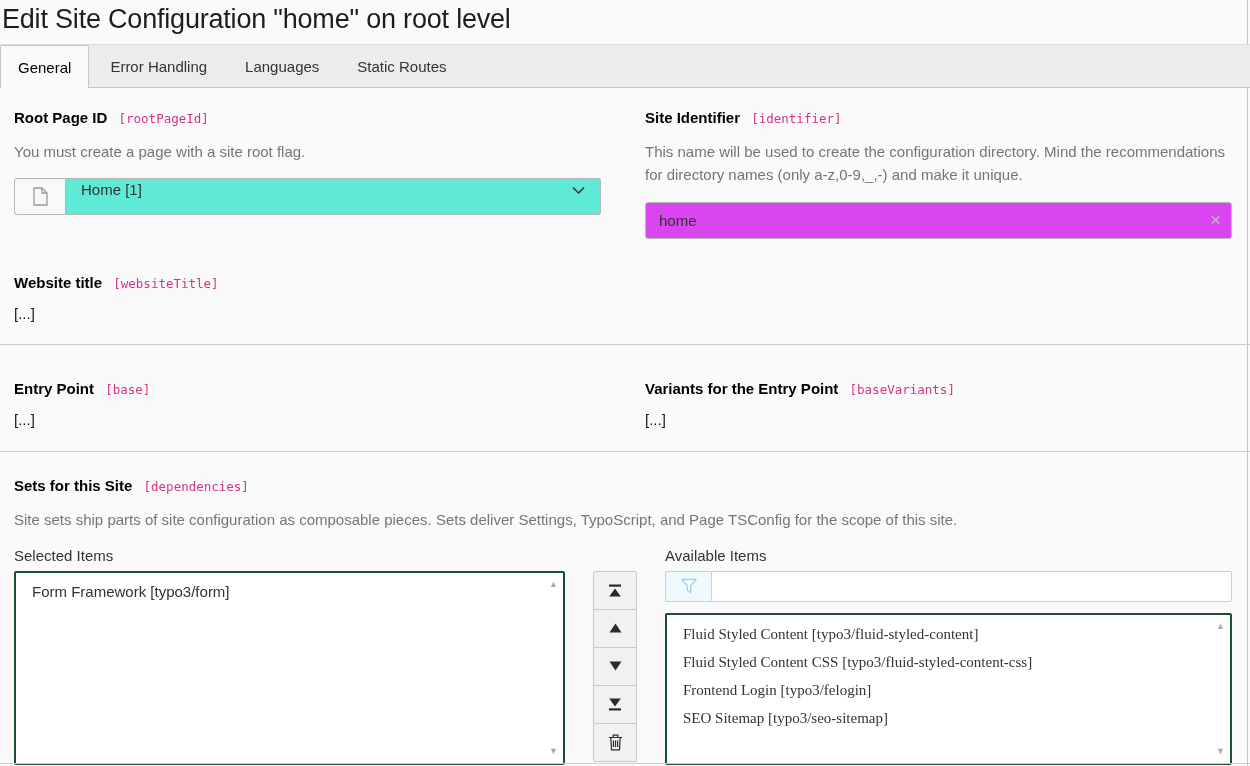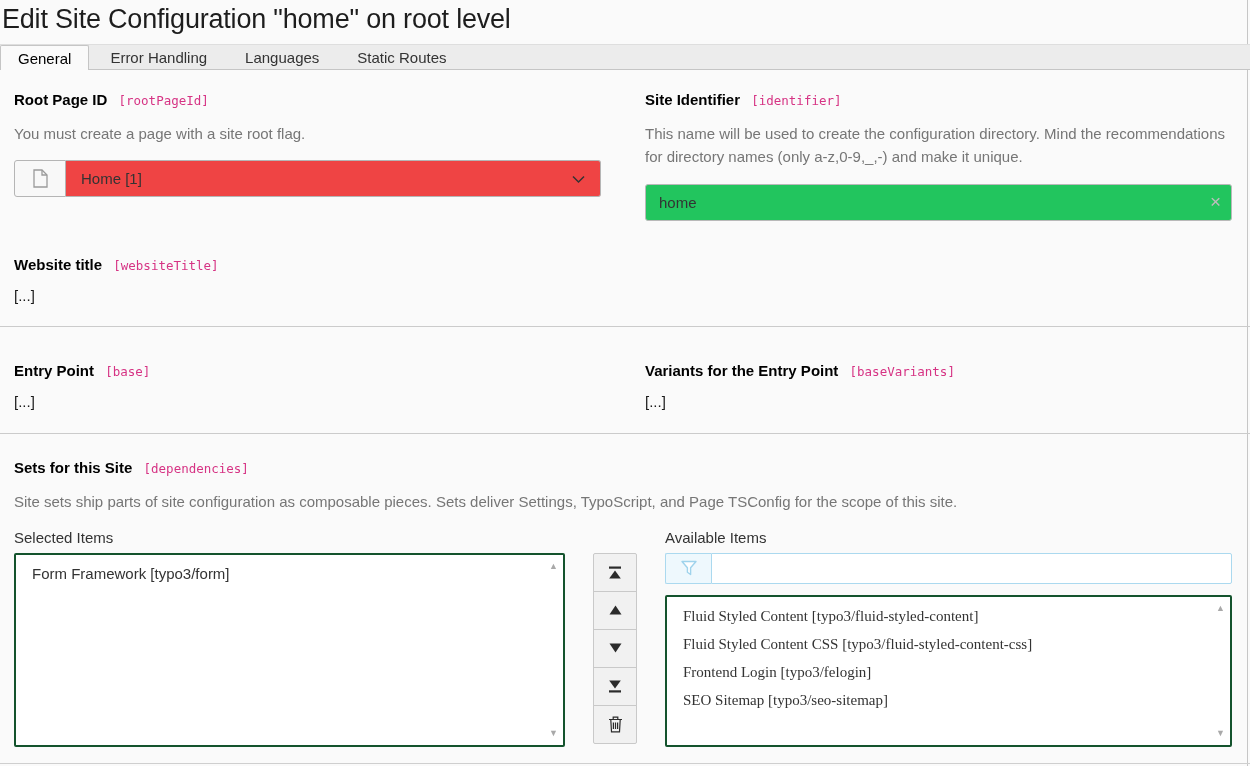--- a/index.html
+++ b/index.html
@@ -12,21 +12,21 @@
   .right-line { position:absolute; top:0; bottom:0; right:2px; width:1px; background:#c6c6c6; z-index:0; }
   .bottom-line { position:absolute; top:763px; left:0; right:0; border-top:1px solid #cfcfcf; z-index:4; }
 
   h1.page-title {
     margin:0; padding:4px 0 0 2px; height:44px;
     font-size:27px; font-weight:400; color:#1d1d1d; letter-spacing:-0.2px;
   }
 
   .tabs {
     position:relative; z-index:2; display:flex; align-items:stretch;
-    height:26px; background:#ececec;
+    height:44px; background:#ececec;
     border-top:1px solid #dedede; border-bottom:1px solid #c5c5c5;
   }
   .tab {
     display:flex; align-items:center; padding:0 17px; margin-right:4px;
     font-size:15px; color:#333; cursor:pointer; white-space:nowrap;
   }
   .tab.active {
     background:#fafafa; border:1px solid #c5c5c5; border-bottom:none;
     border-radius:2px 2px 0 0; margin-bottom:-1px; color:#000;
   }
@@ -43,29 +43,29 @@
   }
   .desc { color:#767676; font-size:15px; line-height:1.55; margin-bottom:15px; }
   .collapsed-val { color:#1a1a1a; font-size:15px; margin-top:2px; }
 
   .select-group { display:flex; height:37px; max-width:594px; }
   .icon-box {
     width:52px; background:#f8f8f8; border:1px solid #b5b5b5;
     border-radius:3px 0 0 3px; display:flex; align-items:center; justify-content:center;
   }
   .fake-select {
-    flex:1; background:#ef4444; border:1px solid #b5b5b5; border-left:none;
-    border-radius:0 3px 3px 0; display:flex; align-items:center; justify-content:space-between;
+    flex:1; background:#5eead4; border:1px solid #b5b5b5; border-left:none;
+    border-radius:0 3px 3px 0; display:flex; justify-content:space-between;
     padding:2px 15px; color:#333; cursor:pointer;
   }
 
   .input-wrap { position:relative; height:37px; }
   input.text {
     width:100%; height:37px; border:1px solid #b9b9b9; border-radius:3px;
-    background:#22c55e; padding:0 32px 0 13px; font-size:15px; color:#333;
+    background:#d946ef; padding:0 32px 0 13px; font-size:15px; color:#333;
     font-family:"Liberation Sans", sans-serif; outline:none;
   }
   .clear-btn {
     position:absolute; right:11px; top:50%; transform:translateY(-52%);
     color:#bdbdbd; font-size:19px; line-height:1; cursor:pointer;
   }
 
   .hr { border-top:1px solid #cbcbcb; margin-left:-14px; margin-right:-18px; }
 
   .sets-grid { display:flex; gap:28px; margin-top:16px; }

